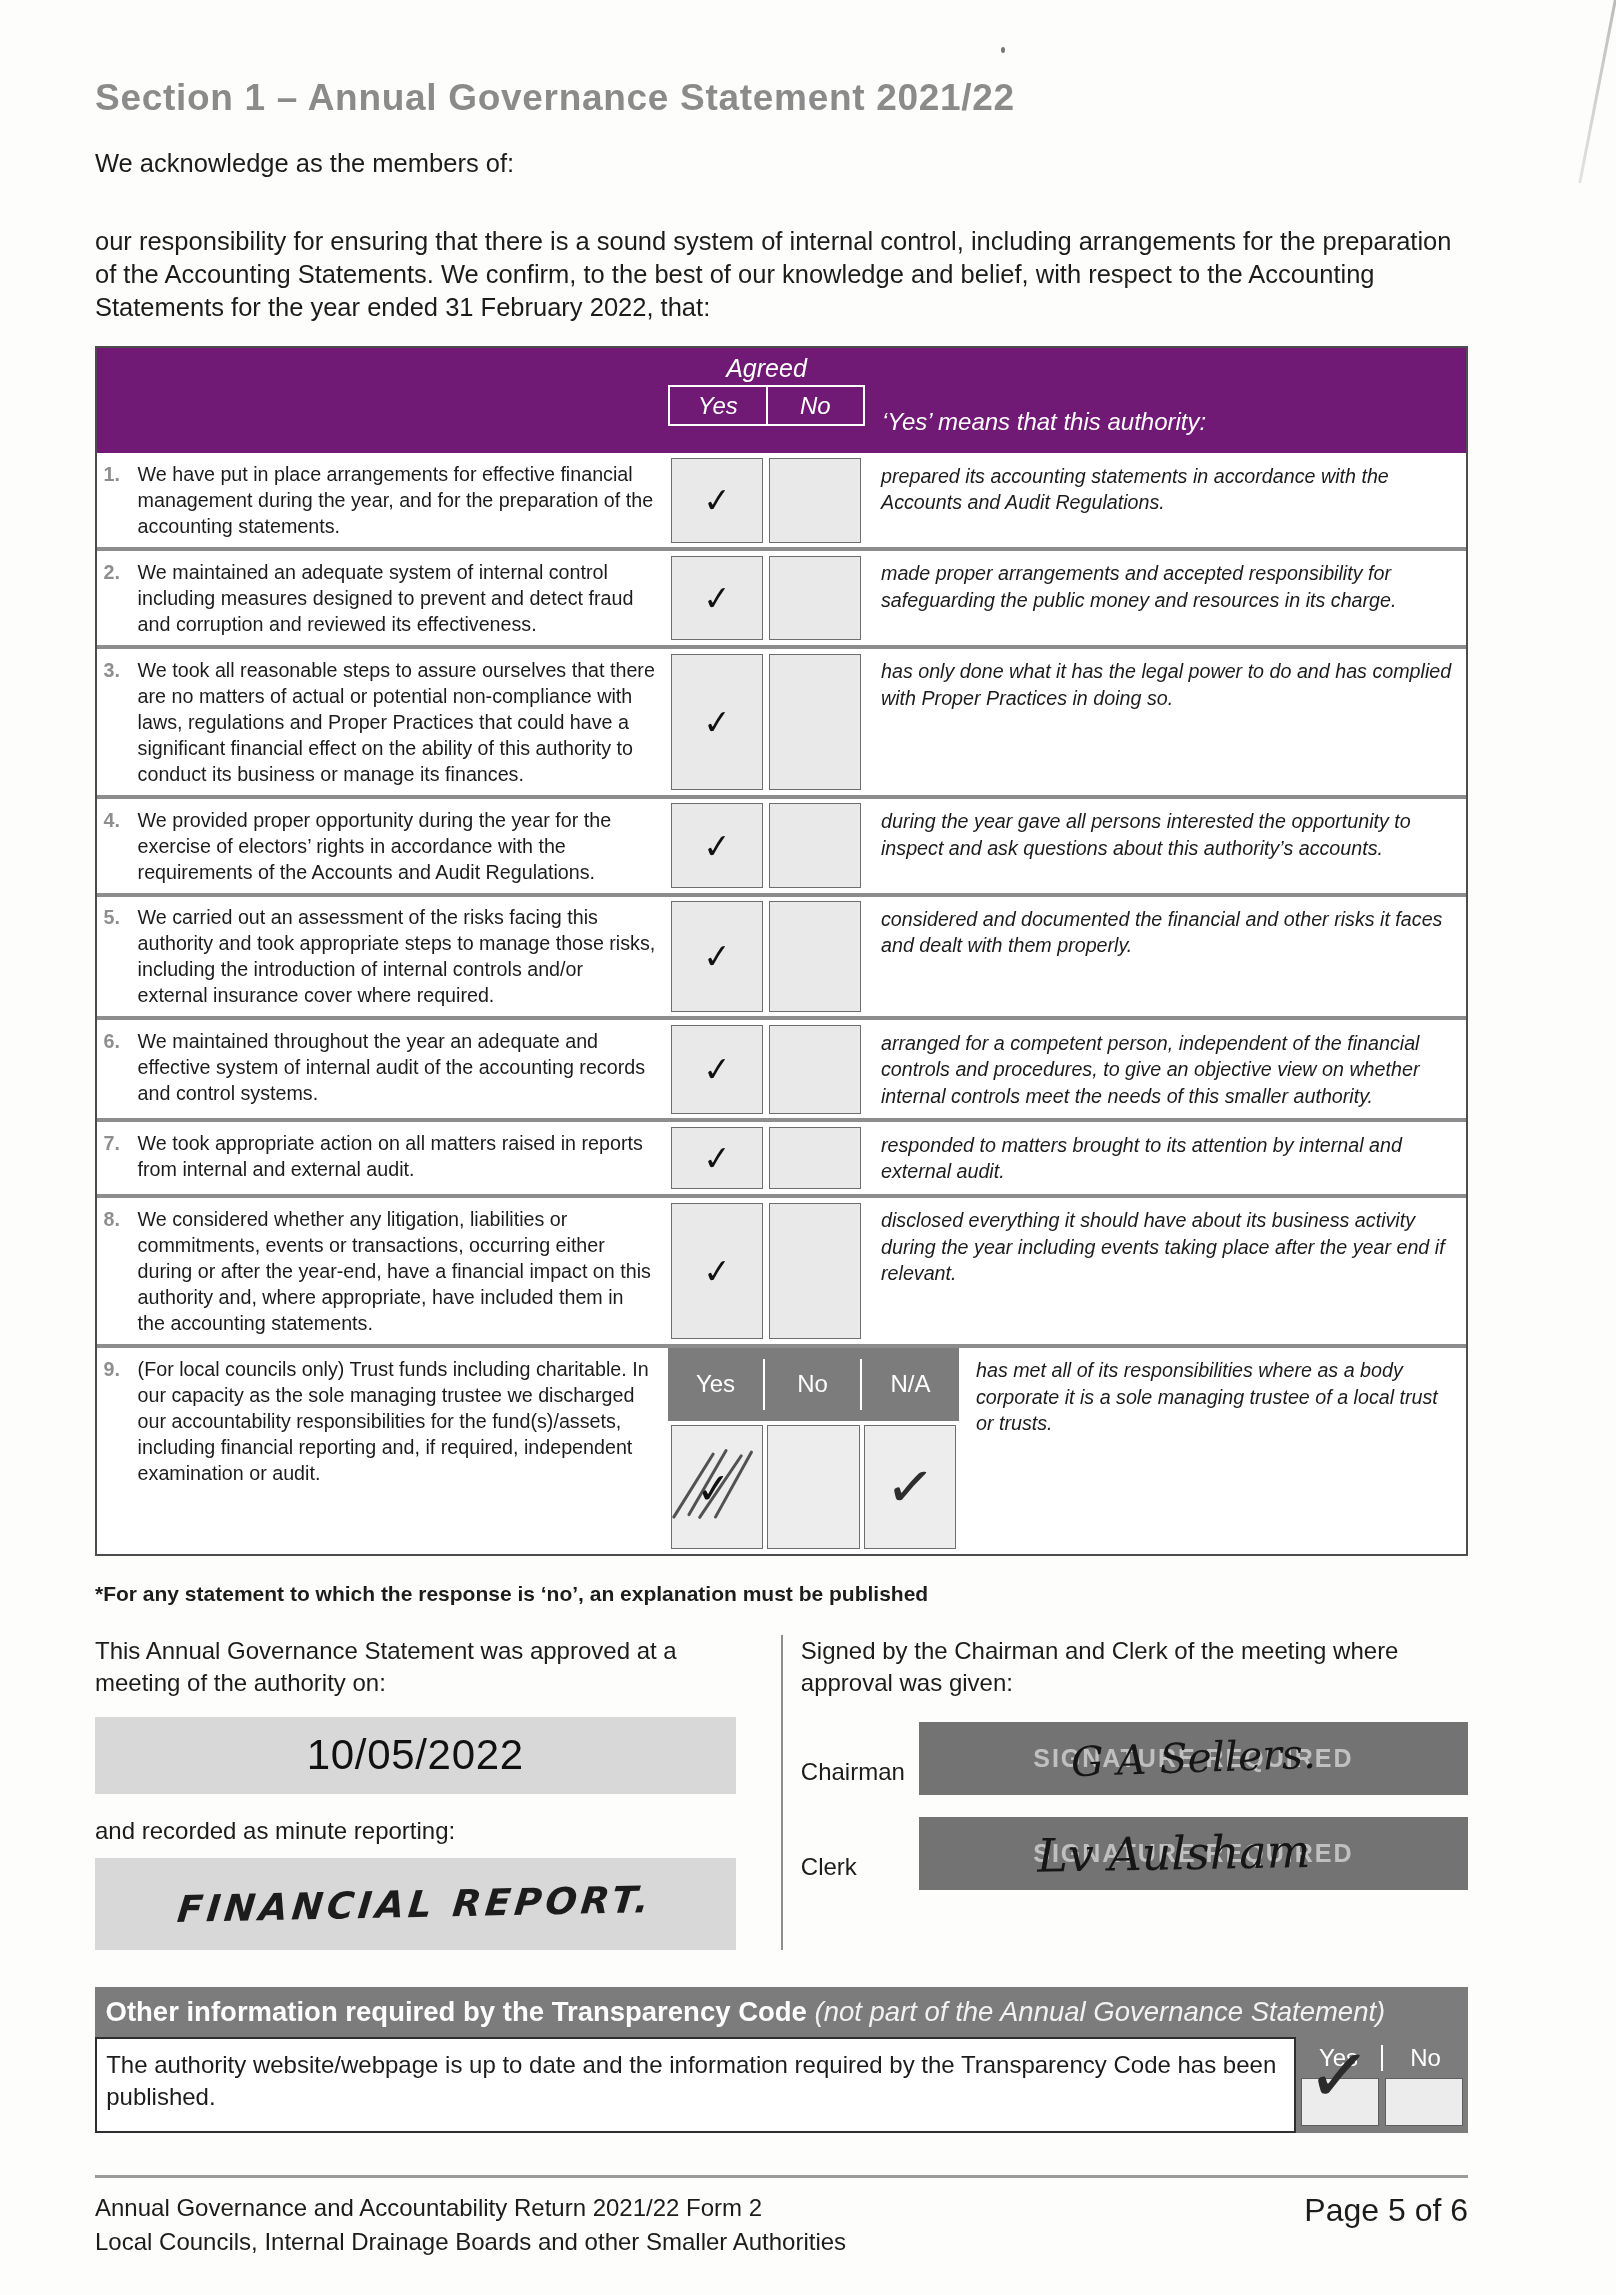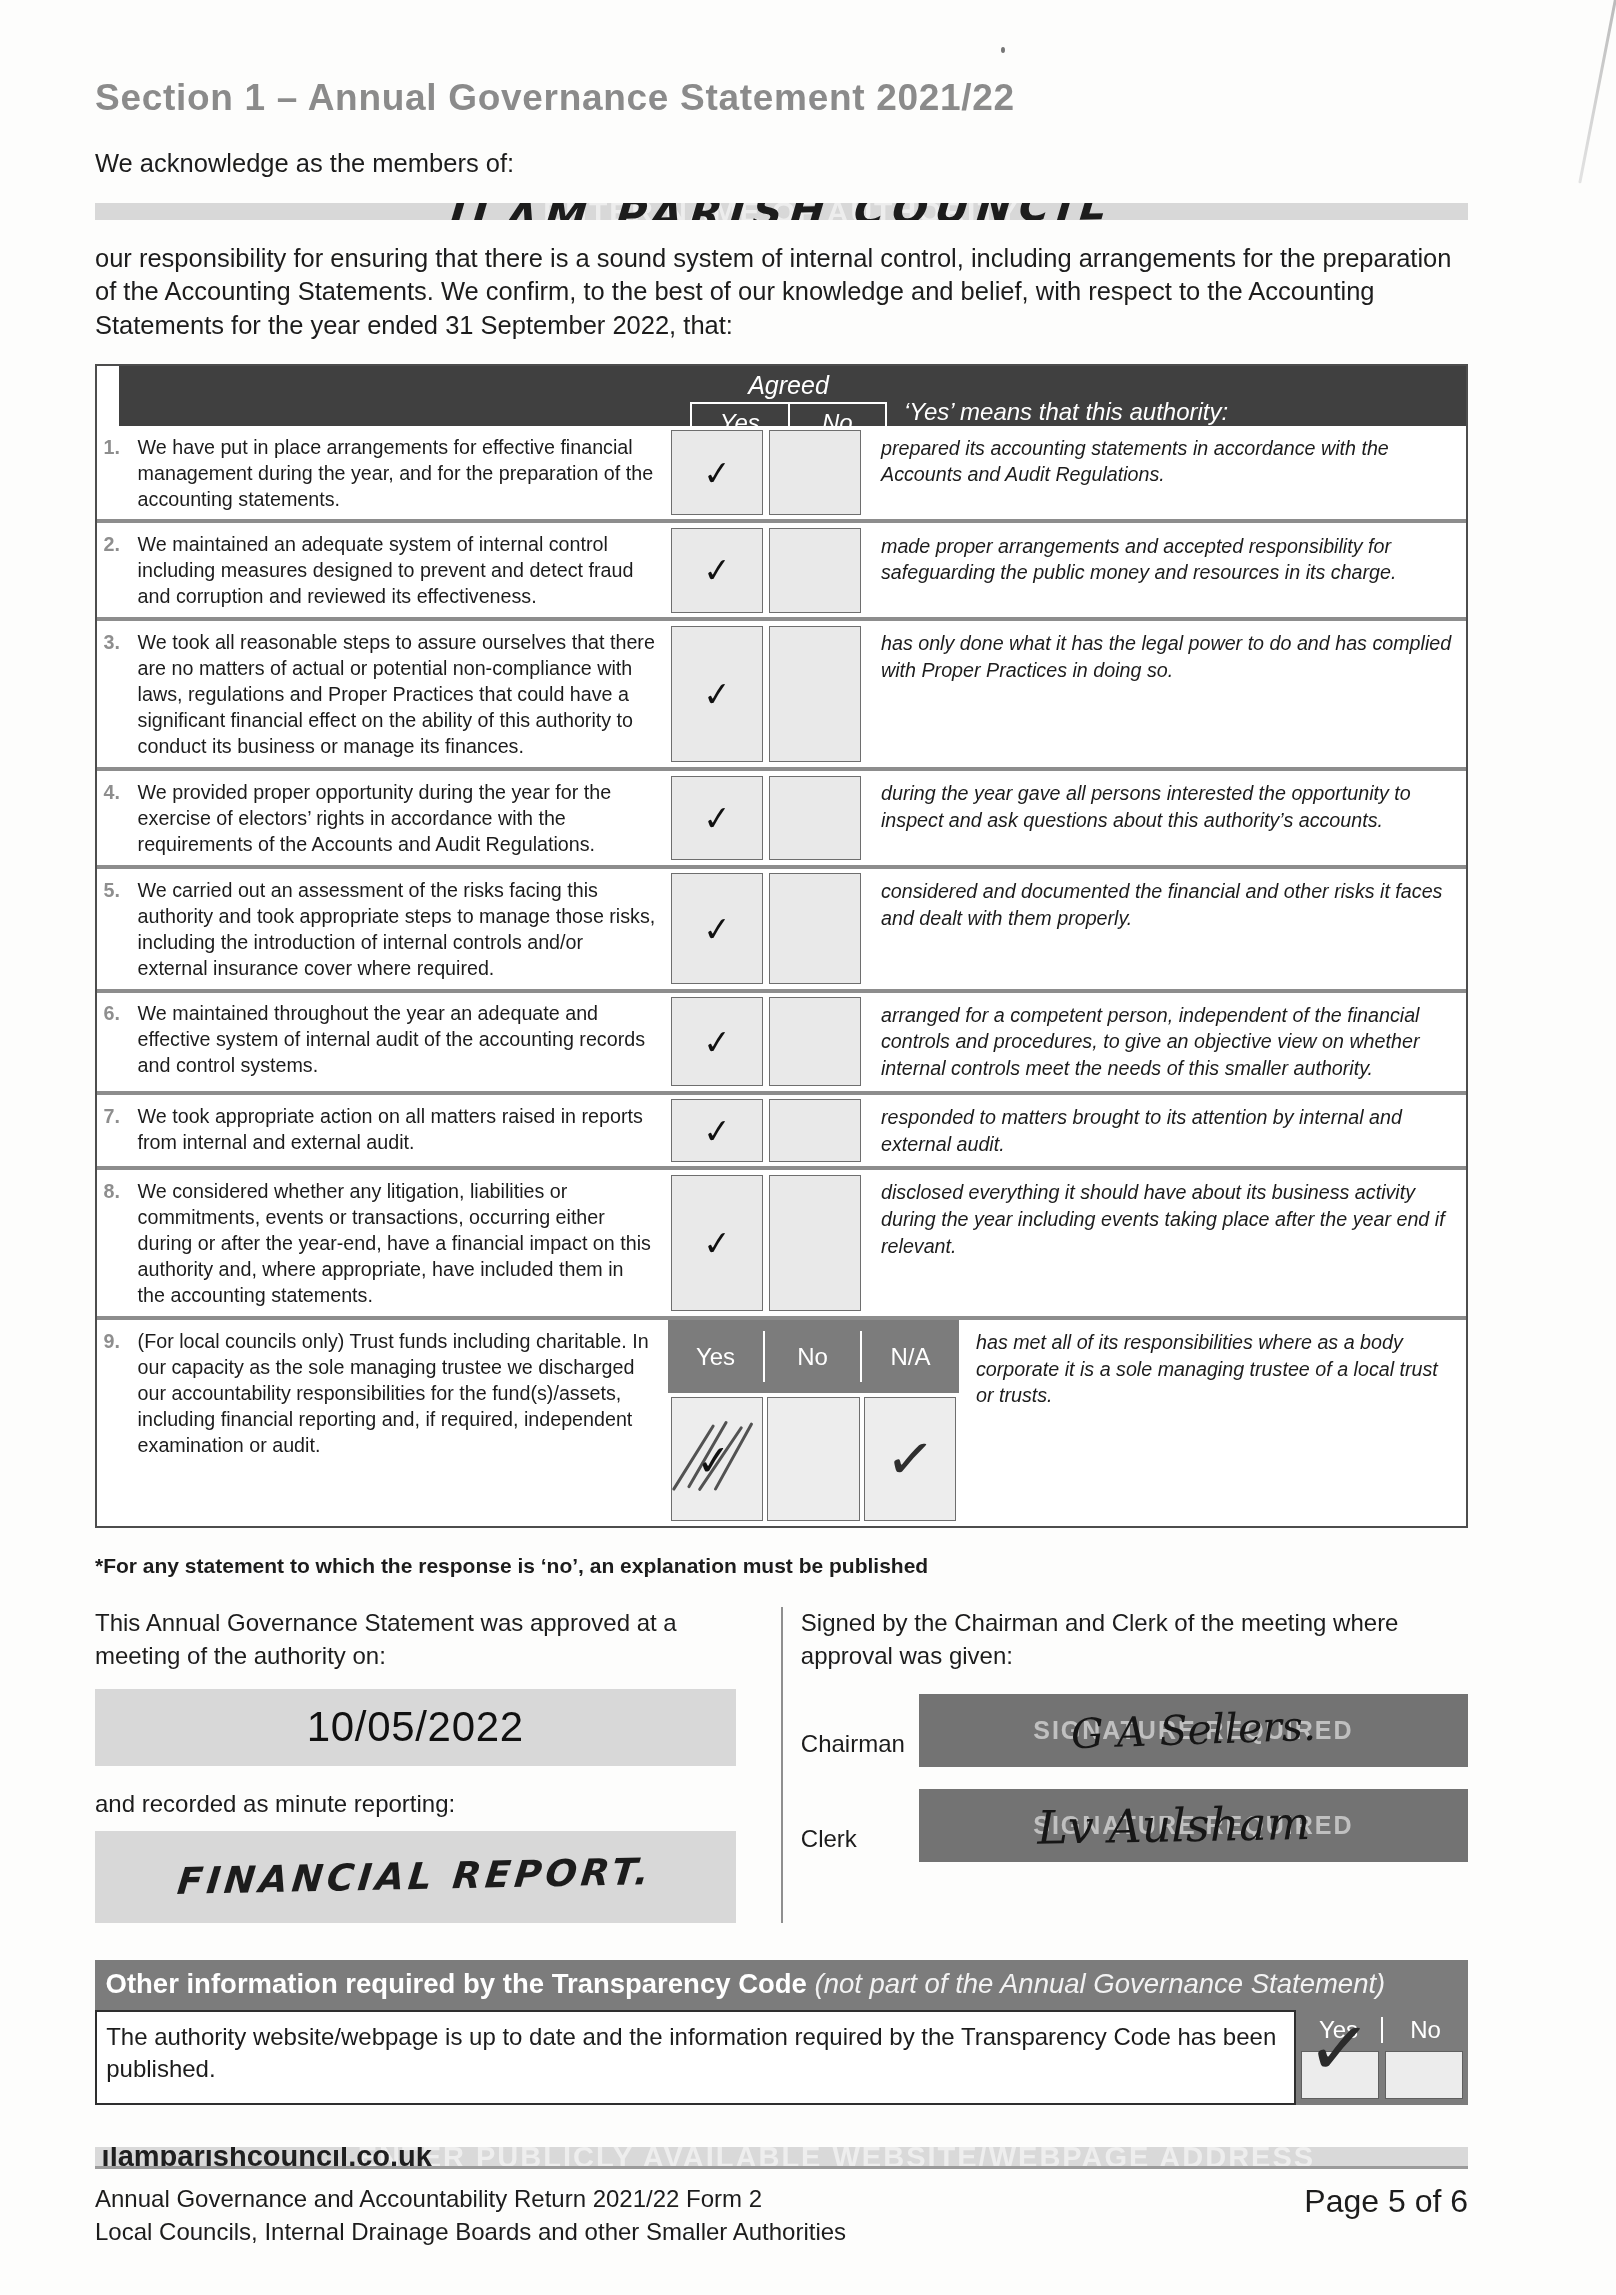--- a/index.html
+++ b/index.html
@@ -42,21 +42,21 @@
     letter-spacing:7.2px; transform:skewX(-7deg) rotate(-1.2deg);
   }
   .authority-name { position:relative; font-size:42px; }
 
   .para { font-size:25.5px; line-height:1.3; margin-top:22px; }
 
   
   .gtable { margin-top:22px; border:2px solid #4d4d4d; background:#fff; }
   .thead {
     display:grid; grid-template-columns:571px 197px 1fr;
-    background:#404040; color:#fff; height:60px;margin-left:22px;
+    background:#701a75; color:#fff; height:105px;
   }
   .h-agreed { text-align:center; padding-top:5.2px; }
   .agreed-label { font-style:italic; font-size:25px; }
   .yn-box { display:flex; border:2px solid #fff; height:41px; margin-top:2.6px; }
   .yn-box .yn {
     flex:1; font-style:italic; font-size:24px; display:flex;
     align-items:center; justify-content:center;
   }
   .yn-box .yn:first-child { border-right:2px solid #fff; }
   .h-meaning {
@@ -170,21 +170,21 @@
   <div class="speck"></div>
 
   <div class="title">Section 1 – Annual Governance Statement 2021/22</div>
   <div class="intro">We acknowledge as the members of:</div>
 
   <div class="name-band">
     <span class="wm">ENTER NAME OF AUTHORITY</span>
     <span class="hand-caps authority-name">ILAM PARISH COUNCIL</span>
   </div>
 
-  <div class="para">our responsibility for ensuring that there is a sound system of internal control, including arrangements for the preparation of the Accounting Statements. We confirm, to the best of our knowledge and belief, with respect to the Accounting Statements for the year ended 31 September 2022, that:</div>
+  <div class="para">our responsibility for ensuring that there is a sound system of internal control, including arrangements for the preparation of the Accounting Statements. We confirm, to the best of our knowledge and belief, with respect to the Accounting Statements for the year ended 31 February 2022, that:</div>
 
   <div class="gtable">
     <div class="thead">
       <div></div>
       <div class="h-agreed">
         <div class="agreed-label">Agreed</div>
         <div class="yn-box">
           <div class="yn">Yes</div>
           <div class="yn">No</div>
         </div>

